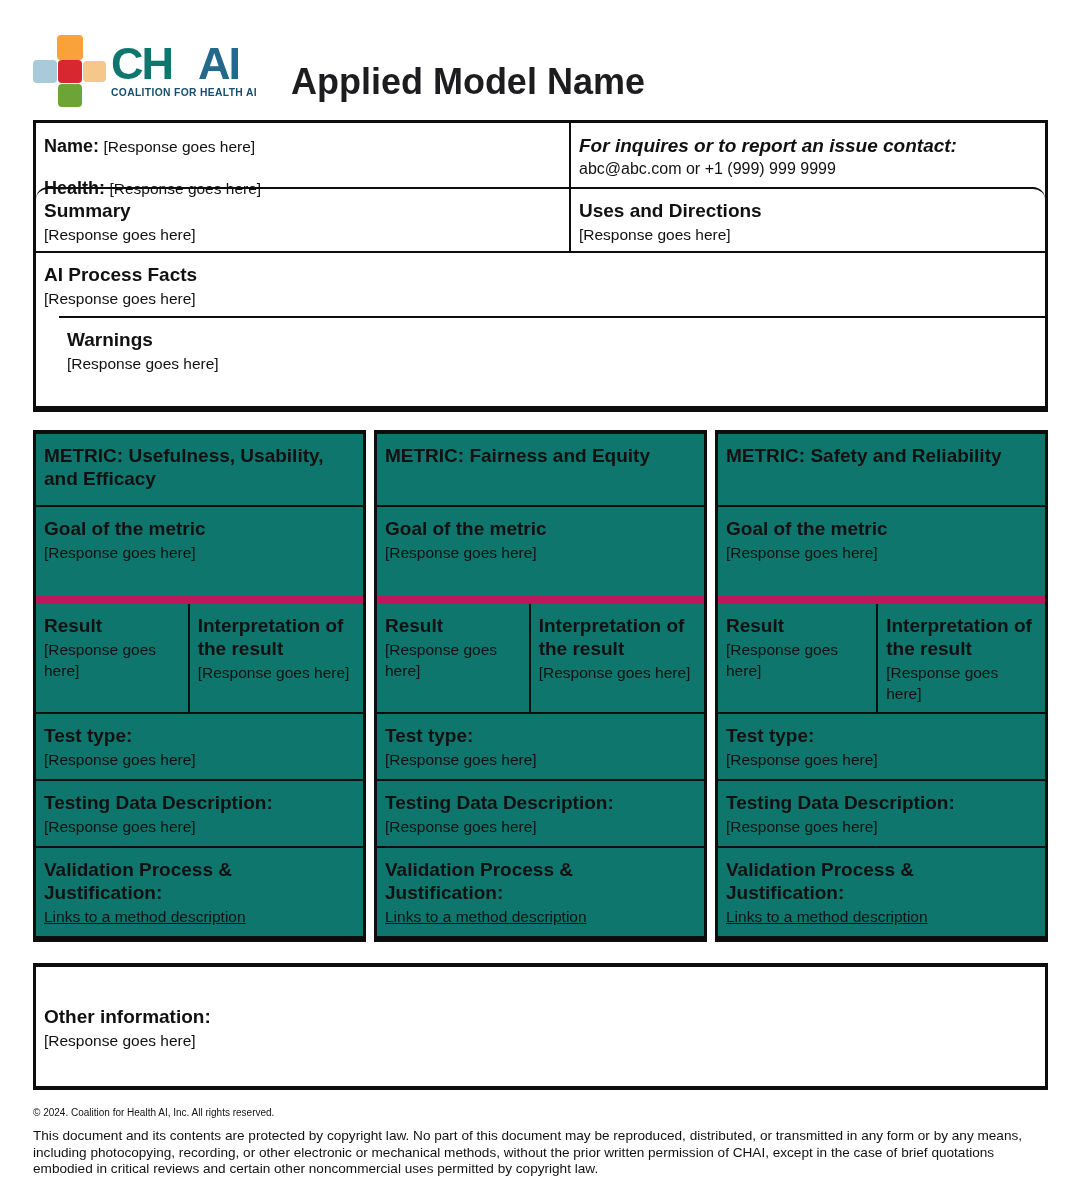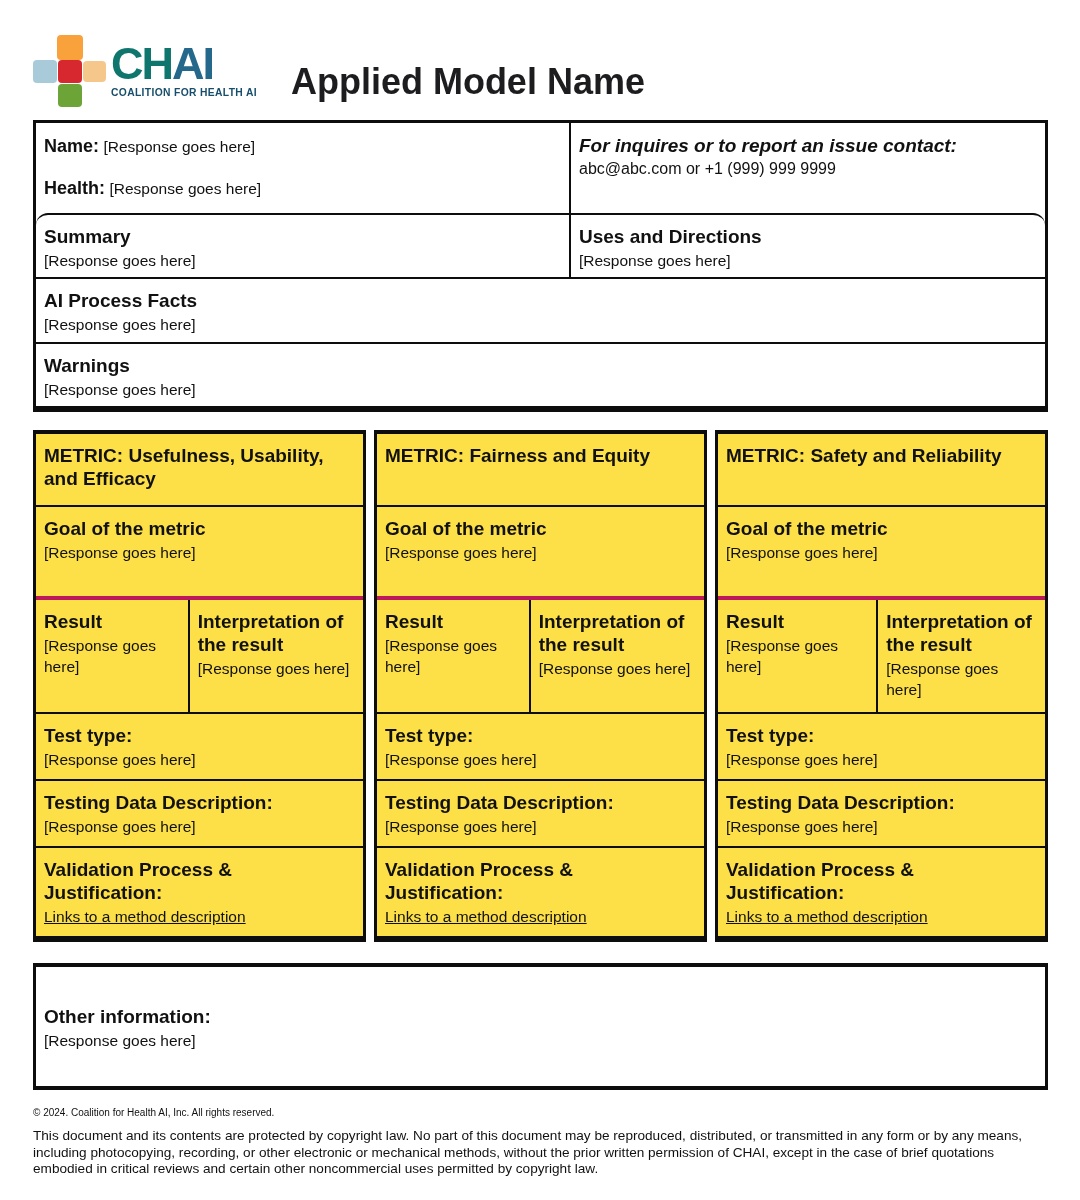--- a/index.html
+++ b/index.html
@@ -31,37 +31,37 @@
   .cell { padding: 10px 8px; }
   .h { font-size: 19px; font-weight: 700; line-height: 1.22; }
   .resp { font-size: 15.5px; line-height: 1.35; margin-top: 3px; }
   .inline-label { font-size: 18px; font-weight: 700; }
   .inline-resp { font-size: 15.5px; font-weight: 400; }
 
   
   .info-table { margin-top: 13px; height: 292px; }
   .row { display: flex; }
   .sep { border-top: 2px solid #0d0d0d; }
-  .t1-r1 { height: 90px; }
+  .t1-r1 { height: 64px; }
   .t1-r2 { height: 64px; border-radius: 12px; }
   .t1-r3 { height: 65px; }
-  .t1-r4 { height: 64px; }
+  .t1-r4 { height: 64px; margin-left: 23px; }
   .t1-left { width: 535px; border-right: 2px solid #0d0d0d; }
   .t1-right { flex: 1; }
   .name-line { padding-top: 3px; }
   .release-line { margin-top: 21px; }
   .contact-head { font-size: 19px; font-weight: 700; padding-top: 2px; font-style: italic; }
   .contact-val { font-size: 16px; margin-top: 3px; }
 
   
   .cards { display: flex; gap: 8px; margin-top: 18px; height: 512px; }
-  .card { flex: 1; border: 3px solid #0d0d0d; border-top-width: 4px; border-bottom-width: 6px; background: #fde047; display: flex; flex-direction: column; }
+  .card { flex: 1; border: 3px solid #0d0d0d; border-top-width: 4px; border-bottom-width: 6px; background: #0f766e; display: flex; flex-direction: column; }
   .card-head { height: 71px; padding: 10px 8px; }
   .card-goal { height: 91px; border-top: 2px solid #0d0d0d; }
-  .card-result-row { height: 116px; border-top: 4px solid #be185d; display: flex; }
+  .card-result-row { height: 116px; border-top: 8px solid #be185d; display: flex; }
   .result-cell { width: 47%; border-right: 2px solid #0d0d0d; }
   .interp-cell { flex: 1; }
   .card-test { height: 67px; border-top: 2px solid #0d0d0d; }
   .card-data { height: 67px; border-top: 2px solid #0d0d0d; }
   .card-valid { height: 90px; border-top: 2px solid #0d0d0d; }
   .link { font-size: 15.5px; text-decoration: underline; color: #111; margin-top: 4px; display: inline-block; }
 
   
   .other-box { margin-top: 21px; height: 127px; border: 3px solid #0d0d0d; border-top-width: 4px; border-bottom-width: 4px; padding: 38px 8px 10px 8px; }
 
@@ -78,21 +78,21 @@
 
     <div class="header">
       <div class="cross">
         <div class="blk blk-top" style="background: rgb(249, 161, 58);"></div>
         <div class="blk blk-left" style="background: rgb(169, 203, 217);"></div>
         <div class="blk blk-center" style="background: rgb(215, 40, 47);"></div>
         <div class="blk blk-right" style="background: rgb(246, 199, 138);"></div>
         <div class="blk blk-bottom" style="background: rgb(108, 164, 56);"></div>
       </div>
       <div class="wordmark">
-        <div class="brand"><span style="color: #0f766e;">CH</span><span style="color: rgb(36, 104, 140);">AI</span></div>
+        <div class="brand"><span style="color: #0f766e;">CH</span><span style="color: rgb(36, 104, 140); margin-left: 26px;">AI</span></div>
         <div class="tagline" style="color: rgb(23, 78, 107);">COALITION FOR HEALTH AI</div>
       </div>
       <div class="doc-title">Applied Model Name</div>
     </div>
 
     <div class="box info-table">
       <div class="row t1-r1">
         <div class="cell t1-left">
           <div class="name-line">
             <span class="inline-label">Name:</span>

